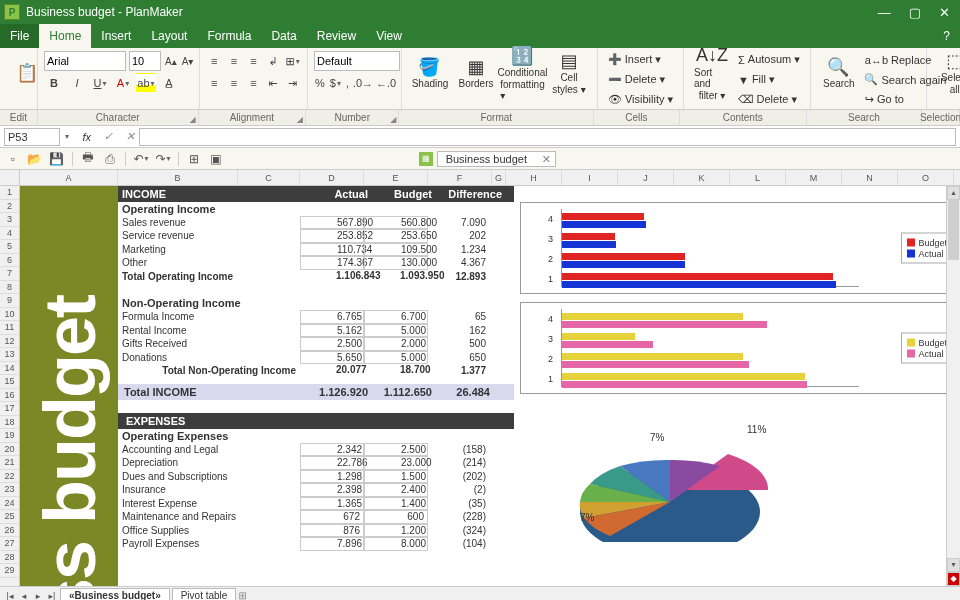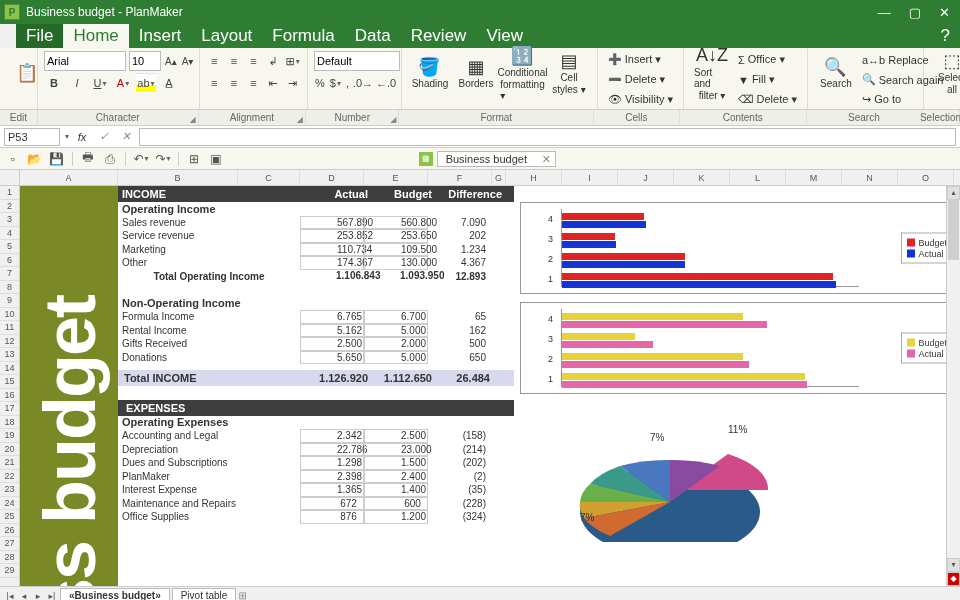--- a/index.html
+++ b/index.html
@@ -6,21 +6,21 @@
 body { background: #f0f0f0; width: 960px; height: 600px; overflow: hidden; font-size: 11px; color: #333; }
 
 
 .titlebar { background: #2e7d32; height: 24px; display: flex; align-items: center; padding: 0 4px; color: #fff; font-size: 12px; }
 .titlebar .app-icon { width: 16px; height: 16px; background: #8bc34a; border: 1px solid #558b2f; display: flex; align-items: center; justify-content: center; font-weight: bold; font-size: 10px; color: #2e7d32; margin-right: 6px; }
 .titlebar .title { flex: 1; }
 .titlebar .win-controls { display: flex; gap: 18px; margin-right: 6px; }
 .titlebar .win-btn { cursor: pointer; font-size: 13px; }
 
 
-.menubar { background: #2e7d32; height: 24px; display: flex; align-items: stretch; color: #fff; font-size: 17px; margin-left: 16px; }
+.menubar { background: #2e7d32; height: 24px; display: flex; align-items: stretch; color: #fff; font-size: 12px; }
 .menubar .menu-item { padding: 0 10px; display: flex; align-items: center; cursor: pointer; }
 .menubar .menu-item.active { background: #f7f7f0; color: #2e7d32; }
 .menubar .menu-file { background: #256a28; }
 
 
 .ribbon { background: #f7f7f0; height: 62px; border-bottom: 1px solid #ccc; display: flex; }
 .ribbon-group { border-right: 1px solid #ddd; padding: 2px 6px 0 6px; display: flex; flex-direction: column; justify-content: flex-start; position: relative; }
 .ribbon-row { display: flex; gap: 3px; align-items: center; height: 22px; }
 .rbtn { width: 20px; height: 20px; display: flex; align-items: center; justify-content: center; font-size: 11px; cursor: pointer; border: 1px solid transparent; color: #444; }
 .rbtn.small { width: 16px; height: 16px; font-size: 10px; }
@@ -31,21 +31,21 @@
 .drop-arrow { font-size: 8px; color: #666; margin-left: 1px; }
 
 
 .ribbon-labels { background: #efefe8; height: 16px; border-bottom: 1px solid #ccc; display: flex; font-size: 10px; color: #666; }
 .ribbon-labels div { border-right: 1px solid #ddd; text-align: center; display: flex; align-items: center; justify-content: center; position: relative; }
 .ribbon-labels .corner { position: absolute; right: 2px; bottom: 1px; font-size: 8px; color: #888; }
 
 
 .formulabar { background: #fff; height: 22px; border-bottom: 1px solid #ccc; display: flex; align-items: center; padding: 0 4px; gap: 4px; }
 .formulabar .namebox { width: 56px; height: 18px; border: 1px solid #bbb; font-size: 11px; padding: 0 3px; display: flex; align-items: center; }
-.formulabar .fxbtn { width: 18px; text-align: center; font-style: italic; font-size: 11px; cursor: pointer; }
+.formulabar .fxbtn { width: 18px; text-align: right; font-style: italic; font-size: 11px; cursor: pointer; }
 .formulabar .fxinput { flex: 1; height: 18px; border: 1px solid #bbb; }
 
 
 .quickbar { background: #f7f7f0; height: 22px; border-bottom: 1px solid #ccc; display: flex; align-items: center; padding: 0 4px; gap: 4px; }
 .quickbar .qbtn { width: 18px; height: 18px; display: flex; align-items: center; justify-content: center; font-size: 12px; cursor: pointer; color: #555; }
 .quickbar .sep { width: 1px; height: 14px; background: #ccc; margin: 0 2px; }
 .quickbar .doctab { margin-left: auto; display: flex; align-items: center; }
 .quickbar .doctab .tab { background: #fff; border: 1px solid #bbb; padding: 1px 28px 1px 8px; font-size: 11px; position: relative; margin-right: 400px; }
 .quickbar .doctab .tab .close { position: absolute; right: 4px; top: 1px; cursor: pointer; color: #888; font-size: 11px; }
 .quickbar .doctab .doc-icon { width: 14px; height: 14px; background: #8bc34a; margin-right: 4px; display: flex; align-items: center; justify-content: center; font-size: 8px; color: #fff; }
@@ -62,21 +62,21 @@
 
 .sideband { position: absolute; left: 0; top: 0; width: 98px; height: 520px; background: #7a8926; overflow: hidden; }
 .sideband .rot { position: absolute; left: -170px; top: 230px; transform: rotate(-90deg); transform-origin: center; color: #fff; font-size: 72px; font-weight: bold; letter-spacing: -2px; white-space: nowrap; width: 440px; text-align: center; font-family: Arial; }
 
 .data-area { position: absolute; left: 98px; top: 0; width: 396px; }
 .hdr-bar { background: #3d3d3d; color: #fff; font-weight: bold; height: 16px; display: flex; align-items: center; padding: 0 4px; font-size: 11px; }
 .hdr-bar .hcol { text-align: right; }
 .subhdr { font-weight: bold; font-size: 11px; height: 13.5px; padding: 0 4px; display: flex; align-items: center; }
 .datarow { height: 13.5px; display: flex; align-items: center; font-size: 10px; }
 .datarow .lbl { width: 182px; padding-left: 4px; }
-.datarow .num { width: 64px; text-align: center; border: 1px solid #ccc; height: 100%; padding-right: 3px; line-height: 12px; padding-left: 36px; }
+.datarow .num { width: 64px; text-align: right; border: 1px solid #ccc; height: 100%; padding-right: 3px; line-height: 12px; padding-left: 36px; }
 .datarow .num.noborder { border: none; }
 .datarow .diff { width: 64px; text-align: right; padding-right: 6px; }
 .totalrow { font-weight: bold; }
 .grandtotal { background: #d9d9ee; font-weight: bold; height: 16px; display: flex; align-items: center; font-size: 11px; }
 
 
 .charts { position: absolute; left: 500px; top: 0; width: 440px; }
 .chart { background: #fff; border: 1px solid #999; margin-bottom: 8px; position: relative; }
 .chart .plot { position: absolute; left: 40px; top: 6px; bottom: 6px; right: 100px; border-left: 1px solid #999; border-bottom: 1px solid #999; }
 .chart .ytick { position: absolute; left: -14px; font-size: 9px; color: #333; transform: translateY(-50%); }
@@ -225,21 +225,21 @@
 
   <div class="ribbon-group" style="width:128px;flex-direction:row">
     <div class="ribbon-big">
         <span class="big-icon">A↓Z</span>
         <span>Sort and</span>
         <span>filter ▾</span>
       </div>
     <div style="display:flex;flex-direction:column">
       <div class="rbtn-wide">
           <span>Σ</span>
-          <span>Office ▾</span>
+          <span>Autosum ▾</span>
         </div>
       <div class="rbtn-wide">
           <span>▼</span>
           <span>Fill ▾</span>
         </div>
       <div class="rbtn-wide">
           <span>⌫</span>
           <span>Delete ▾</span>
         </div>
     </div>
@@ -415,21 +415,21 @@
               <span class="diff">1.234</span>
             </div>
             <div class="datarow">
               <span class="lbl">Other</span>
               <span class="num">174.367</span>
               <span class="num">130.000</span>
               <span class="diff">4.367</span>
             </div>
           </div>
         <div class="datarow totalrow">
-          <span class="lbl" style="text-align:center;padding-right:4px">Total Operating Income</span>
+          <span class="lbl" style="text-align:left;padding-right:4px">Total Operating Income</span>
           <span class="num noborder">1.106.843</span>
           <span class="num noborder">1.093.950</span>
           <span class="diff">12.893</span>
         </div>
         <div style="height:13.5px"></div>
         <div class="subhdr">Non-Operating Income</div>
         <div id="nonop-rows">
             <div class="datarow">
               <span class="lbl">Formula Income</span>
               <span class="num">6.765</span>
@@ -448,20 +448,26 @@
               <span class="num">2.000</span>
               <span class="diff">500</span>
             </div>
             <div class="datarow">
               <span class="lbl">Donations</span>
               <span class="num">5.650</span>
               <span class="num">5.000</span>
               <span class="diff">650</span>
             </div>
           </div>
+        <div class="datarow totalrow">
+          <span class="lbl" style="text-align:right;padding-right:4px">Total Non-Operating Income</span>
+          <span class="num noborder">20.077</span>
+          <span class="num noborder">18.700</span>
+          <span class="diff">1.377</span>
+        </div>
         <div style="height:6px"></div>
         <div class="grandtotal">
           <span style="width:186px;padding-left:6px">Total INCOME</span>
           <span style="width:64px;text-align:right">1.126.920</span>
           <span style="width:64px;text-align:right">1.112.650</span>
           <span style="width:64px;text-align:right;padding-right:6px">26.484</span>
         </div>
         <div style="height:13.5px"></div>
         <div class="hdr-bar">
           <span style="padding-left:4px">EXPENSES</span>
@@ -480,21 +486,21 @@
               <span class="num">23.000</span>
               <span class="diff">(214)</span>
             </div>
             <div class="datarow">
               <span class="lbl">Dues and Subscriptions</span>
               <span class="num">1.298</span>
               <span class="num">1.500</span>
               <span class="diff">(202)</span>
             </div>
             <div class="datarow">
-              <span class="lbl">PlanMaker</span>
+              <span class="lbl">Insurance</span>
               <span class="num">2.398</span>
               <span class="num">2.400</span>
               <span class="diff">(2)</span>
             </div>
             <div class="datarow">
               <span class="lbl">Interest Expense</span>
               <span class="num">1.365</span>
               <span class="num">1.400</span>
               <span class="diff">(35)</span>
             </div>
@@ -502,20 +508,26 @@
               <span class="lbl">Maintenance and Repairs</span>
               <span class="num">672</span>
               <span class="num">600</span>
               <span class="diff">(228)</span>
             </div>
             <div class="datarow">
               <span class="lbl">Office Supplies</span>
               <span class="num">876</span>
               <span class="num">1.200</span>
               <span class="diff">(324)</span>
+            </div>
+            <div class="datarow">
+              <span class="lbl">Payroll Expenses</span>
+              <span class="num">7.896</span>
+              <span class="num">8.000</span>
+              <span class="diff">(104)</span>
             </div>
           </div>
       </div>
 
       <div class="charts">
         <div class="chart" id="chart1" style="height:92px;margin-top:16px">
           <div class="plot" id="plot1">
               <div class="ytick" style="top: 70px;">1</div>
               <div class="bar" style="background: rgb(20, 52, 214); left: 0px; width: 274.48px; top: 72px;"></div>
               <div class="bar" style="background: rgb(224, 36, 36); left: 0px; width: 271.053px; top: 64px;"></div>
@@ -572,21 +584,21 @@
             <path d="M150,100 L240,100 A90,42 0 0,0 200,64 Z" fill="#d04a8a" transform="translate(8,-12)"></path>
             <path d="M150,100 L200,64 A90,42 0 0,0 150,58 Z" fill="#8a4aa0"></path>
             <path d="M150,100 L150,58 A90,42 0 0,0 100,64 Z" fill="#4a78c0"></path>
             <path d="M150,100 L100,64 A90,42 0 0,0 70,82 Z" fill="#3a9a8a"></path>
             <path d="M150,100 L70,82 A90,42 0 0,0 60,100 Z" fill="#6ab04a"></path>
             <path d="M150,100 L60,100 A90,42 0 0,0 64,116 Z" fill="#d0a030"></path>
             <path d="M150,100 L64,116 A90,42 0 0,0 90,134 Z" fill="#d06a30"></path>
           </svg>
           <span class="slice-label" style="left:60px;top:110px">7%</span>
           <span class="slice-label" style="left:130px;top:30px">7%</span>
-          <span class="slice-label" style="left:208px;top:22px">11%</span>
+          <span class="slice-label" style="left:227px;top:22px">11%</span>
         </div>
       </div>
     </div>
     <div class="vscroll">
       <div class="vbtn">▴</div>
       <div class="vthumb"></div>
       <div class="vbtn" style="position:absolute;bottom:14px;left:0;right:0">▾</div>
       <div class="vbtn" style="position:absolute;bottom:0;left:0;right:0;background:#c00;color:#fff">◆</div>
     </div>
   </div>

